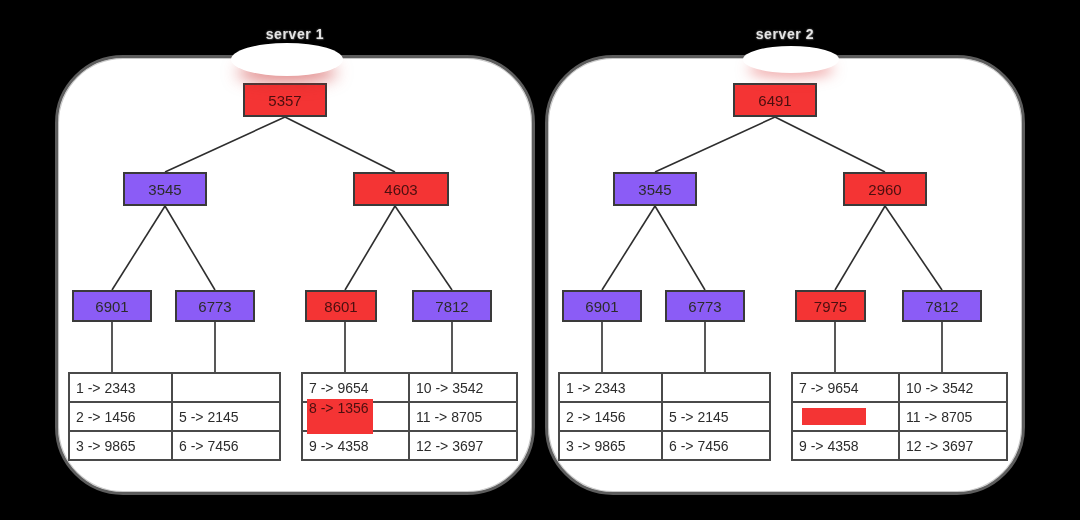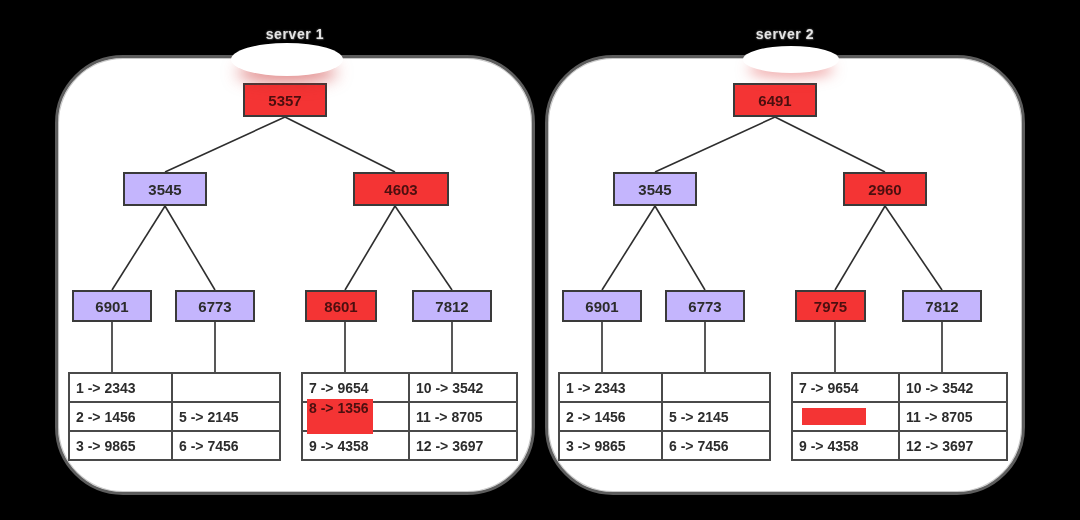--- a/index.html
+++ b/index.html
@@ -18,23 +18,23 @@
     text-shadow:0 0 2px rgba(130,130,130,.9), 1px 1px 1px rgba(60,60,60,.5);
   }
   .panel {
     position:absolute; top:55px; left:0; width:480px; height:440px;
     background:#fff;
     border:3px solid #5d5d5d;
     border-radius:68px;
     box-shadow: inset 0 0 0 1px #c9c9c9;
   }
   svg.lines { position:absolute; top:55px; left:0; }
-  .panel-content { position:absolute; top:55px; left:0; width:480px; height:440px;font-weight:bold; }
+  .panel-content { position:absolute; top:55px; left:0; width:480px; height:440px; }
   .node {
-    position:absolute; background:#c4b5fd;
+    position:absolute; background:#8b5cf6;
     border:2px solid #3a3a3a;
     display:flex; align-items:center; justify-content:center;
     font-size:15px; color:#2c2c2c;
   }
   .node.hl { background:var(--red,#f43434); color:#4b0f0f; }
   .leaf-table { position:absolute; }
   .leaf-row {
     width:110px; height:31px;
     border:2px solid #4a4a4a; background:#fff;
     margin-top:-2px;

